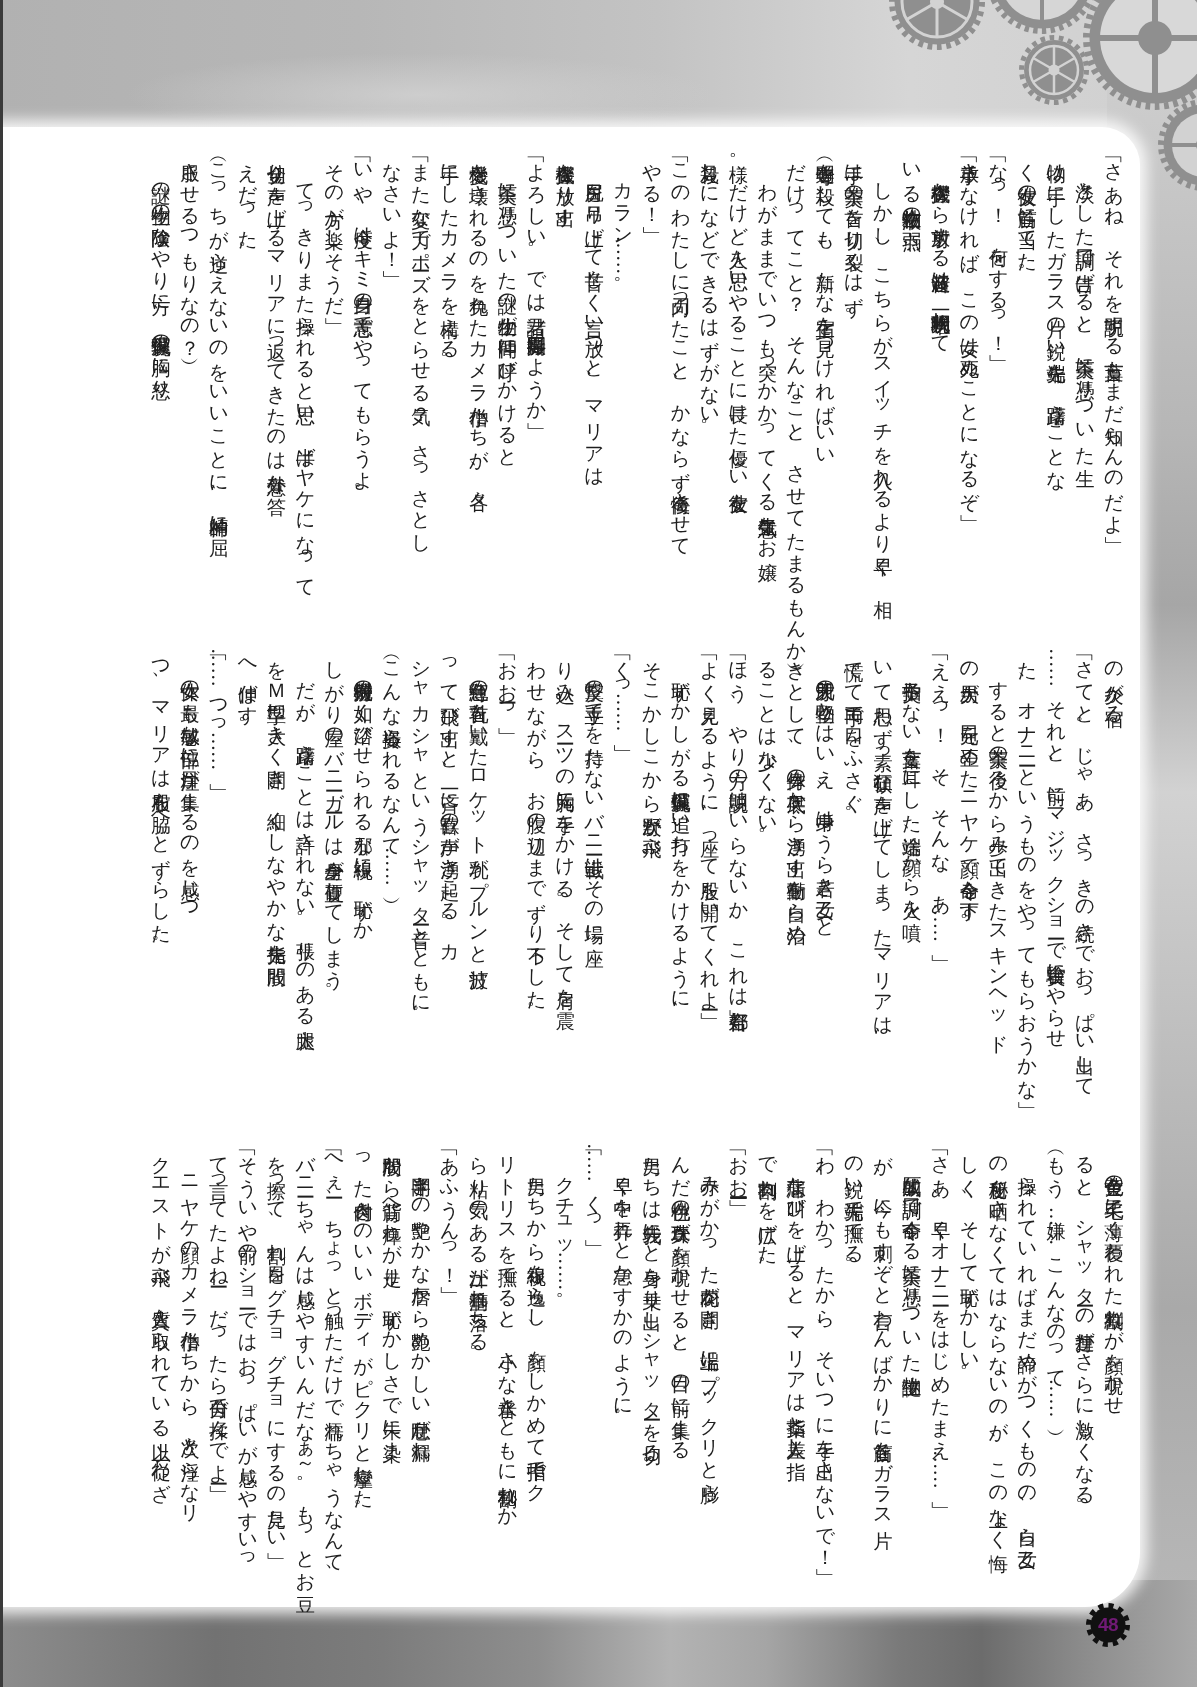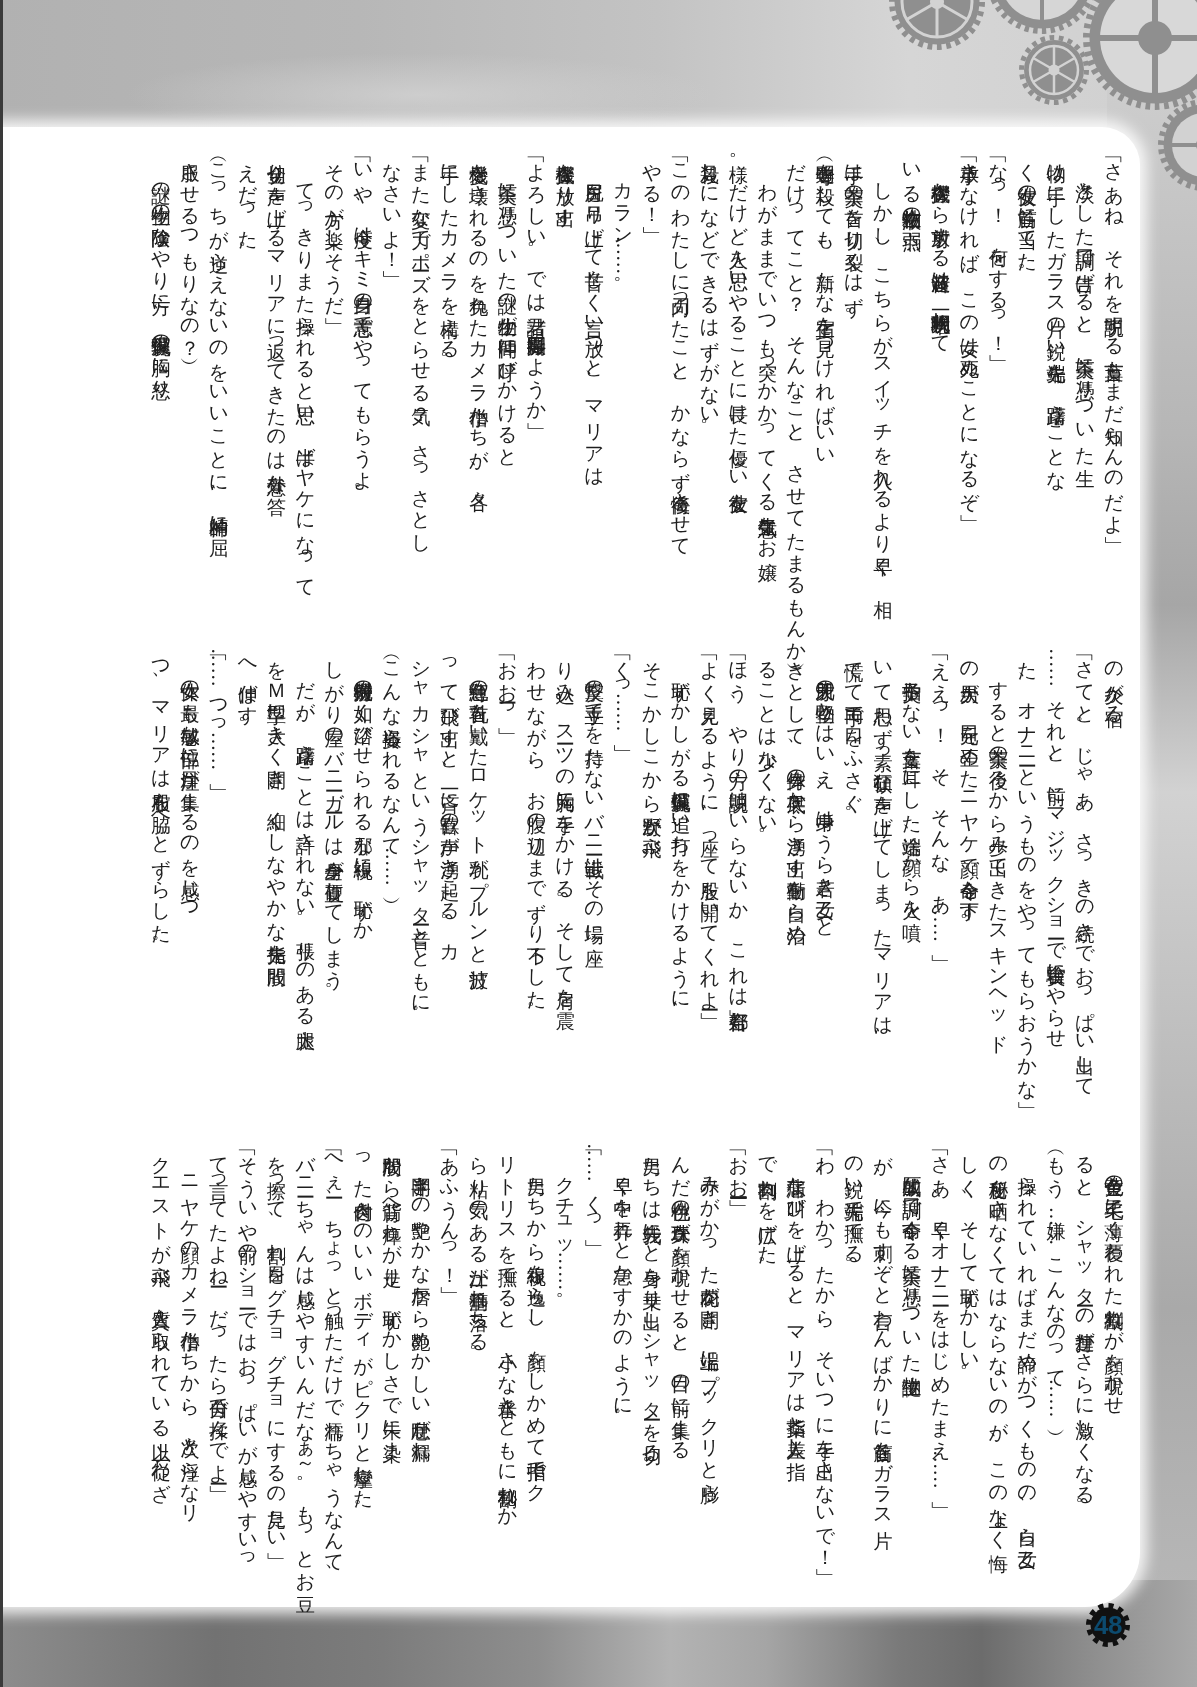--- a/index.html
+++ b/index.html
@@ -43,21 +43,21 @@
     z-index: 3;
   }
   .tier .line { white-space: nowrap; }
   .badge {
     position: absolute; left: 1086px; top: 1603px; width: 44px; height: 44px; z-index: 4;
   }
   .badge svg { position: absolute; left: 0; top: 0; }
   .badge-num {
     position: absolute; left: 0; top: 0; width: 44px; height: 44px;
     display: flex; align-items: center; justify-content: center;
-    color: #0c4a6e; font-family: "Liberation Sans", sans-serif; font-weight: bold; font-size: 26px;
+    color: #701a75; font-family: "Liberation Sans", sans-serif; font-weight: bold; font-size: 19px;
     letter-spacing: -0.5px;
   }
 </style>
 </head>
 <body>
 
 <div class="bg-top"></div>
 <div class="bg-right"></div>
 <div class="bg-bottom"></div>
 <div class="edge-left"></div>

